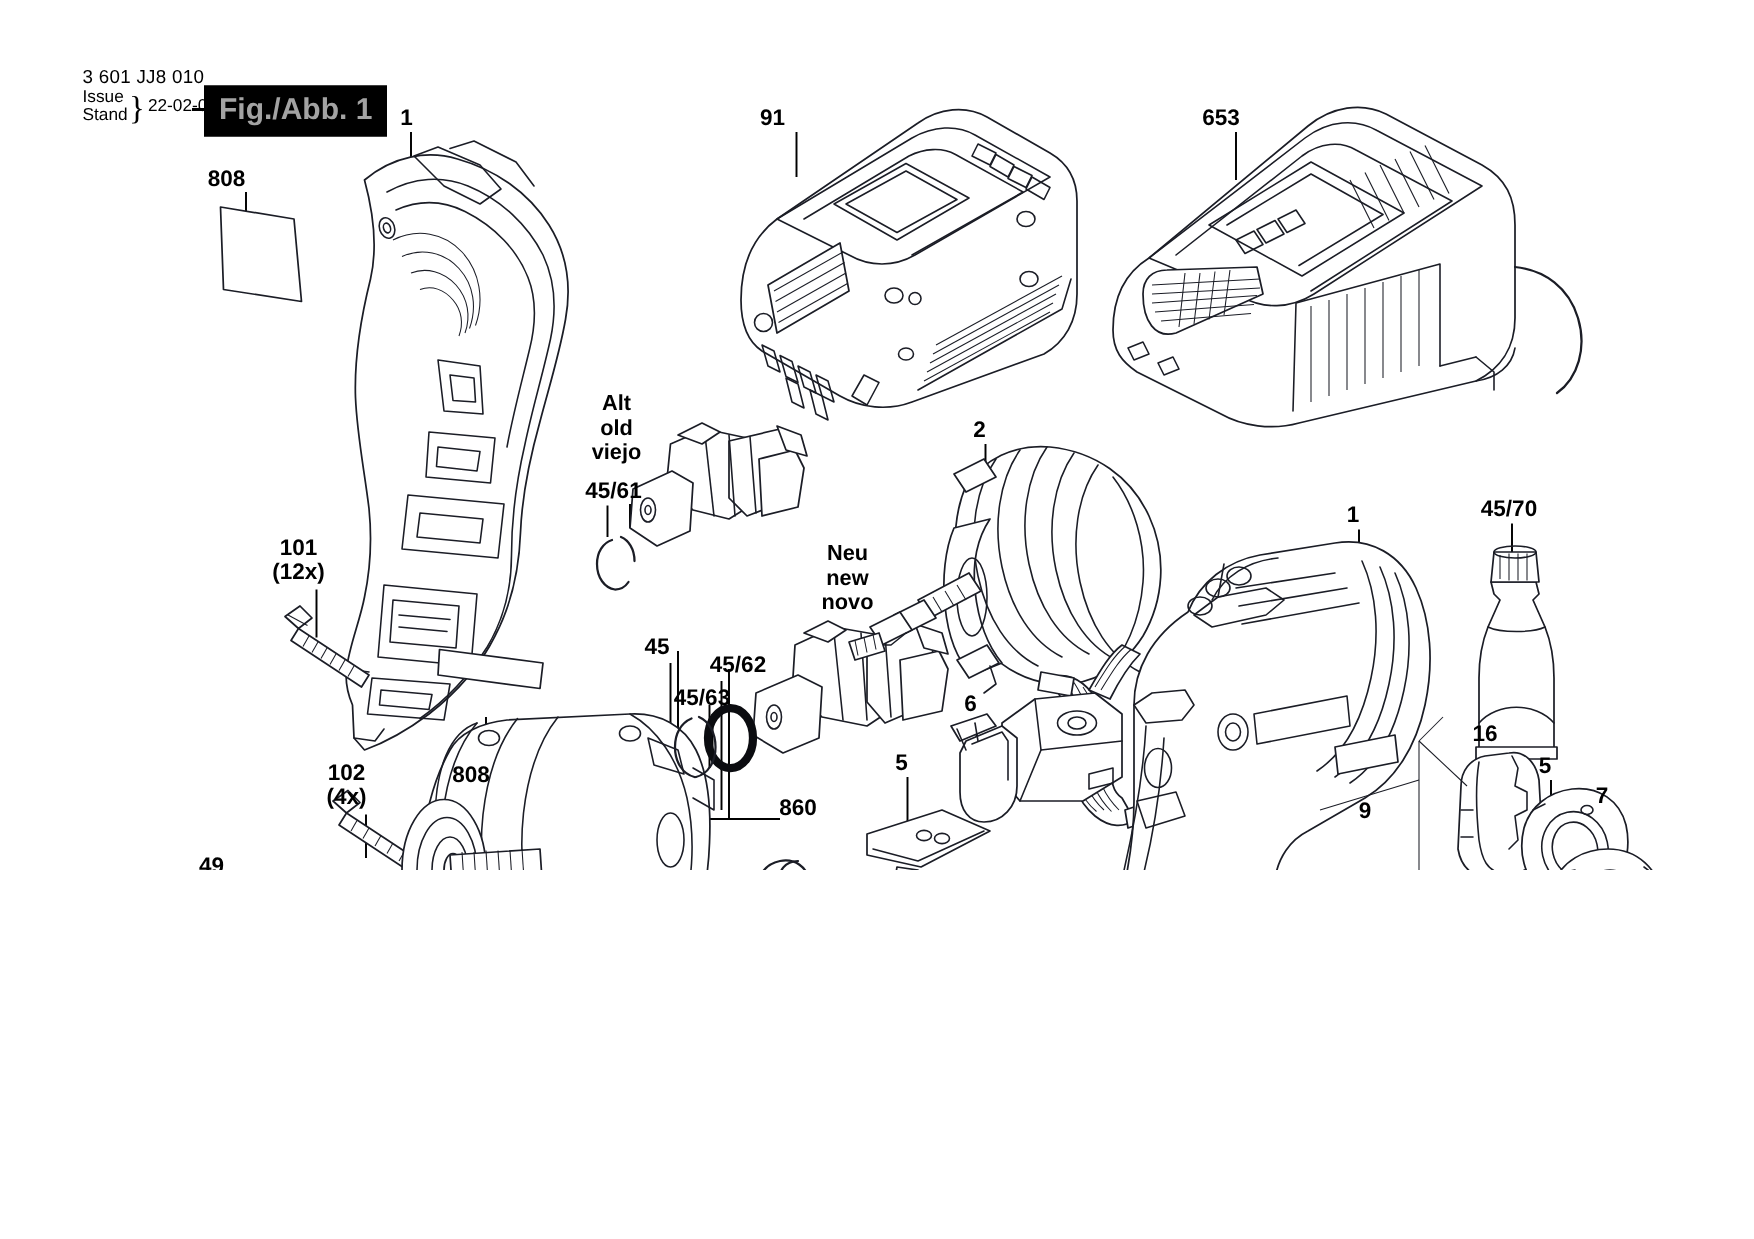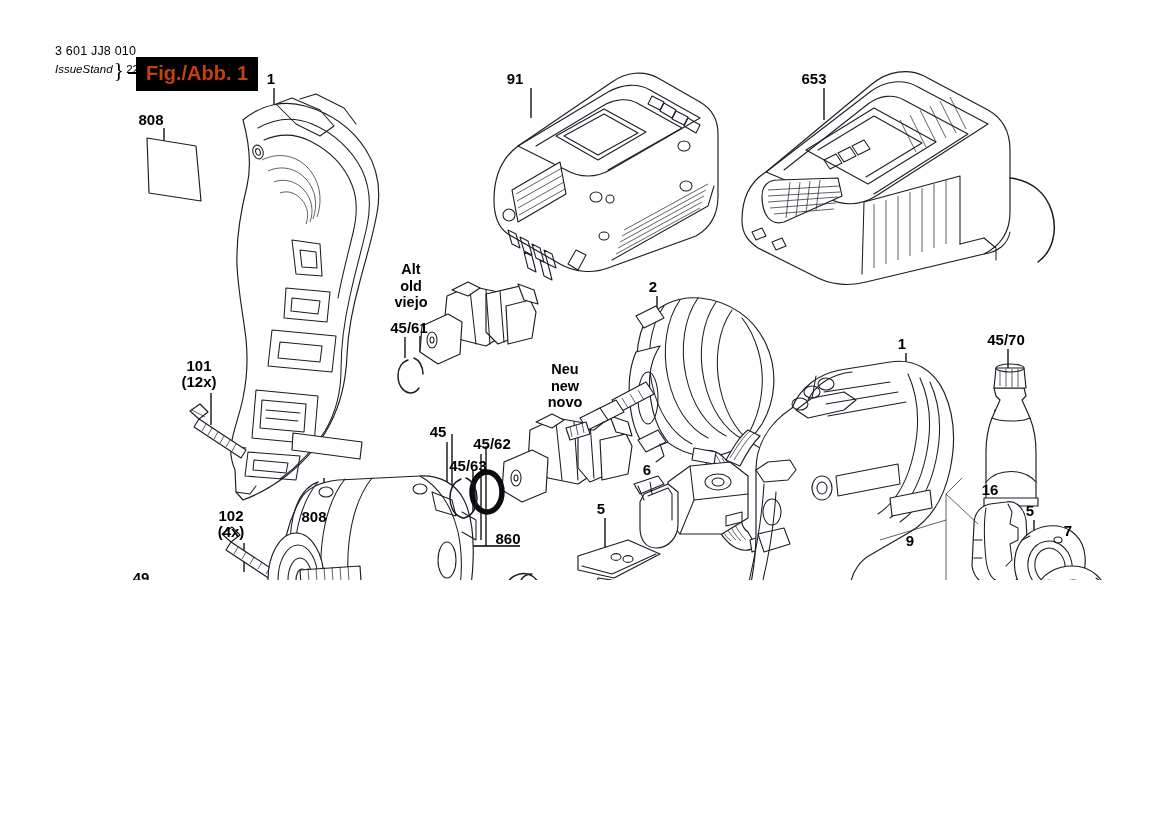--- a/index.html
+++ b/index.html
@@ -19,26 +19,26 @@
 
   
   .txt{position:absolute;white-space:pre;color:#000;}
   .hdr-code{
     left:55px;top:44px;font-size:12.5px;letter-spacing:.2px;
   }
   .issue-block{
     position:absolute;left:55px;top:60px;display:flex;align-items:center;
     font-size:11.5px;line-height:11.5px;
   }
-  .issue-words{display:flex;flex-direction:row;font-style:italic;}
+  .issue-words{display:flex;flex-direction:column;}
   .issue-brace{font-size:22px;line-height:20px;margin:0 1px 0 1px;font-family:"Liberation Serif",serif;}
   .issue-date{font-size:11.5px;margin-left:1px;}
   .fig-box{
     position:absolute;left:136px;top:57px;
-    background:#000;color:#c2410c;
+    background:#000;color:#a3a3a3;
     font-size:20px;font-weight:bold;
     padding:3px 8px 4px 8px;
     letter-spacing:0px;
     border:2px solid #000;
   }
   .fig-lead{position:absolute;left:128px;top:72px;width:9px;height:2px;background:#000;}
 
   .note-block{position:absolute;font-size:12.3px;line-height:14.4px;color:#000;}
   .torque{left:56px;top:270px;}
   .torque .indent{padding-left:38px;}
@@ -841,21 +841,21 @@
 (12x)</div>
       <div class="cal" style="left: 902px; top: 336px; transform: translateX(-50%);">1</div>
       <div class="cal" style="left: 1006px; top: 332px; transform: translateX(-50%);">45/70</div>
       <div class="cal" style="left: 438px; top: 424px; transform: translateX(-50%);">45</div>
       <div class="cal" style="left: 492px; top: 436px; transform: translateX(-50%);">45/62</div>
       <div class="cal" style="left: 468px; top: 458px; transform: translateX(-50%);">45/63</div>
       <div class="cal" style="left: 647px; top: 462px; transform: translateX(-50%);">6</div>
       <div class="cal" style="left: 314px; top: 509px; transform: translateX(-50%);">808</div>
       <div class="cal" style="left: 231px; top: 508px; transform: translateX(-50%);">102
 (4x)</div>
-      <div class="cal" style="left: 508px; top: 531px; transform: translateX(-50%);">860</div>
+      <div class="cal" style="left: 508px; top: 531px; transform: translateX(-50%); padding-left: 48px;">860</div>
       <div class="cal" style="left: 601px; top: 501px; transform: translateX(-50%);">5</div>
       <div class="cal" style="left: 910px; top: 533px; transform: translateX(-50%);">9</div>
       <div class="cal" style="left: 990px; top: 482px; transform: translateX(-50%);">16</div>
       <div class="cal" style="left: 1030px; top: 503px; transform: translateX(-50%);">5</div>
       <div class="cal" style="left: 1068px; top: 523px; transform: translateX(-50%);">7</div>
       <div class="cal" style="left: 141px; top: 570px; transform: translateX(-50%);">49</div>
       <div class="cal" style="left: 694px; top: 618px; transform: translateX(-50%);">50</div>
       <div class="cal" style="left: 1063px; top: 646px; transform: translateX(-50%);">360</div>
       <div class="cal" style="left: 383px; top: 696px; transform: translateX(-50%);">4</div>
       <div class="cal" style="left: 424px; top: 735px; transform: translateX(-50%);">804</div>

